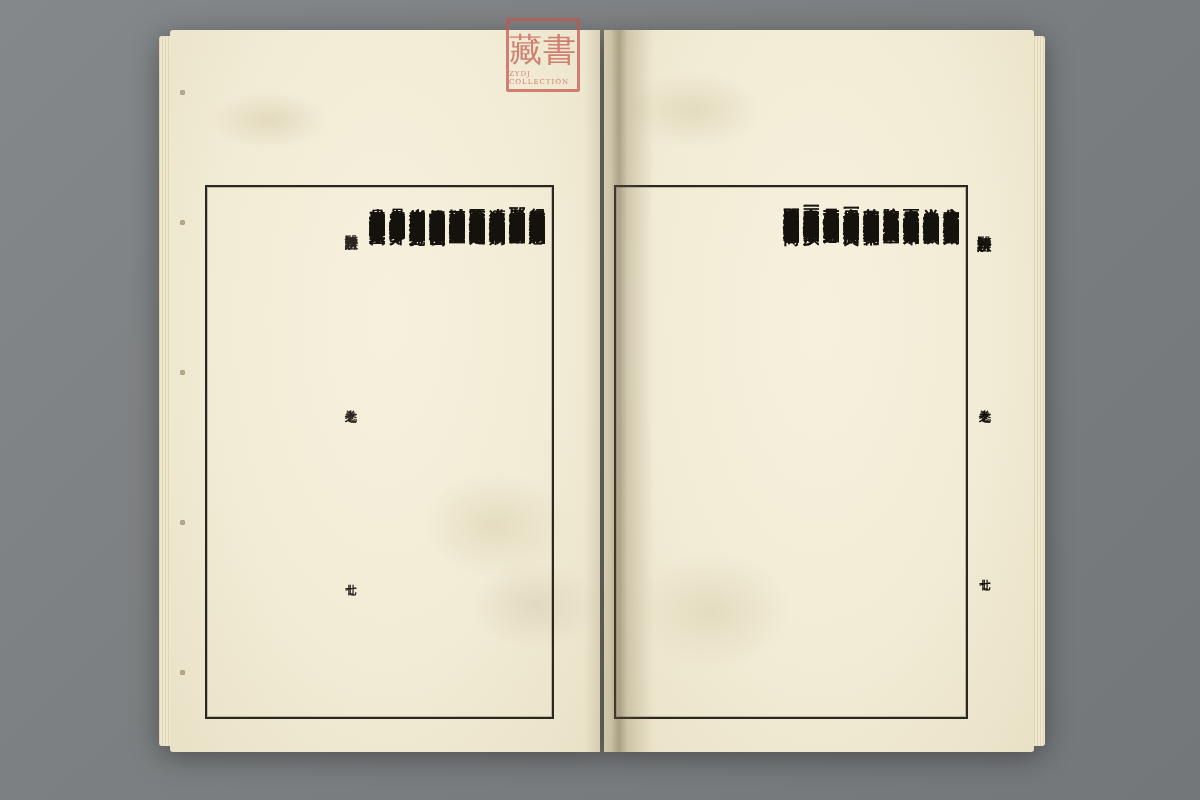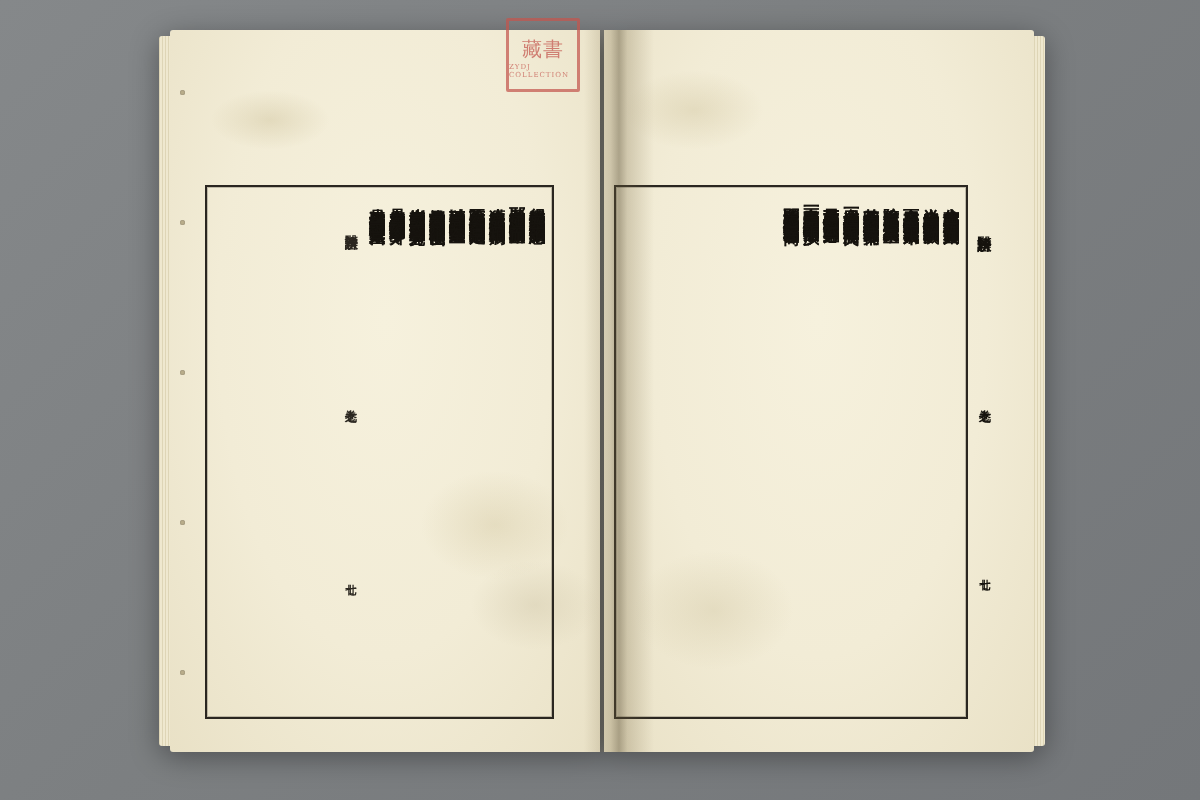--- a/index.html
+++ b/index.html
@@ -154,21 +154,21 @@
     border-radius: 2px;
     opacity: 0.72;
     display: flex;
     align-items: center;
     justify-content: center;
     flex-direction: column;
     color: #c4564e;
     font-family: "DejaVu Serif", serif;
   }
   .seal .seal-main {
-    font-size: 20px;
+    font-size: 33px;
     line-height: 1;
     letter-spacing: 1px;
     margin-top: 8px;
   }
   .seal .seal-sub {
     font-size: 7px;
     letter-spacing: 1px;
     margin-top: 4px;
   }
 

